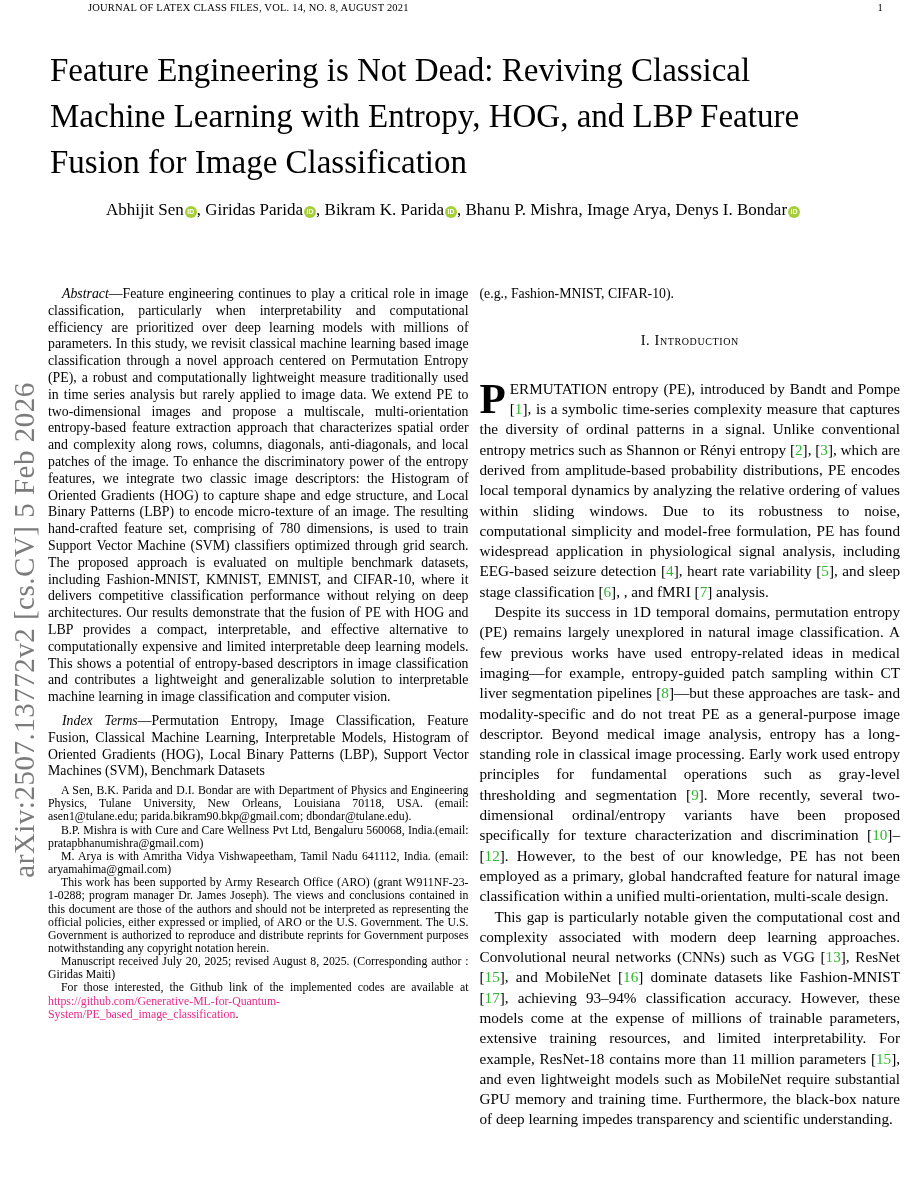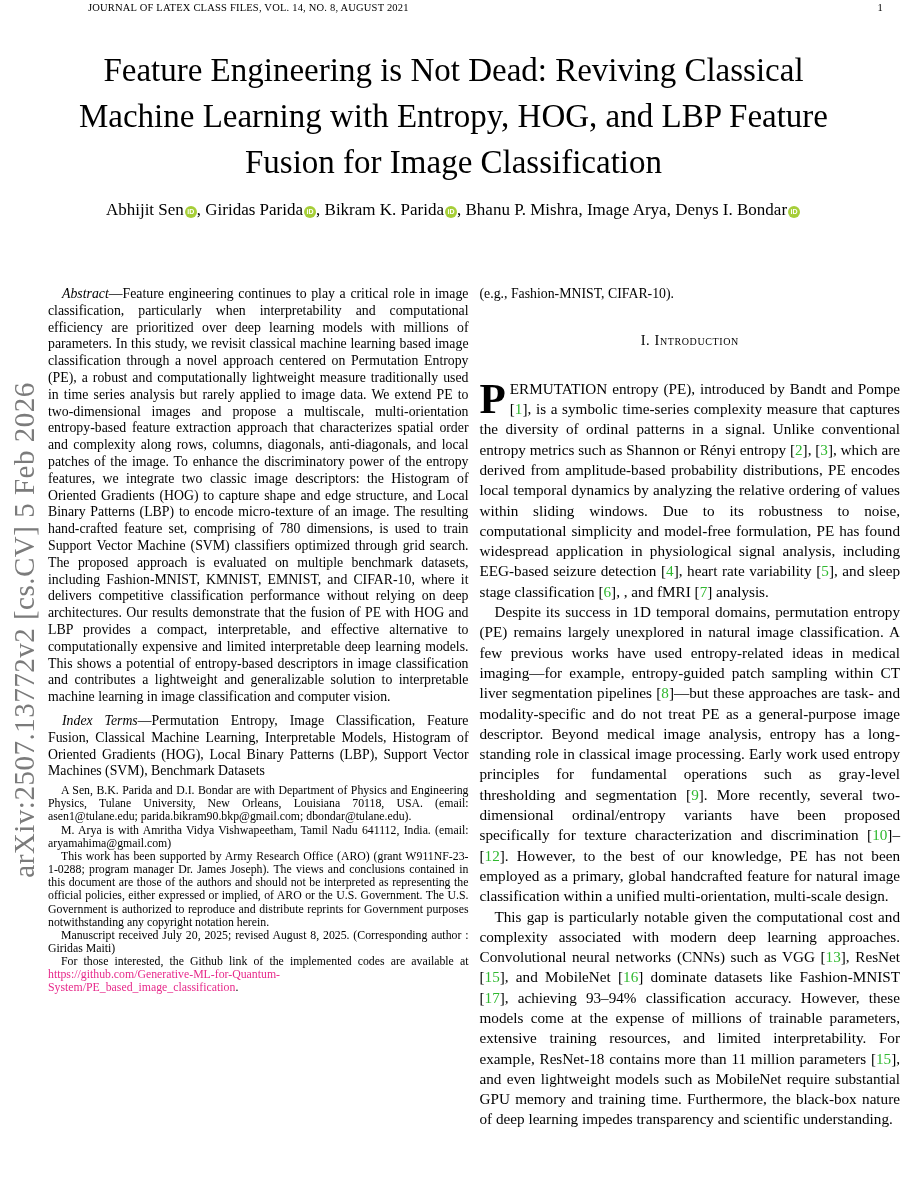--- a/index.html
+++ b/index.html
@@ -9,21 +9,21 @@
     font-family:"Liberation Serif", serif;
   }
   
   .running-header {
     position:absolute; top:2px; left:48px; right:23px;
     display:flex; justify-content:space-between;
     font-size:10.5px; letter-spacing:0.2px;margin-left:40px;
   }
   
   .paper-title {
-    margin:0; padding:47px 62px 0 63px; text-align:center;
+    margin:0; padding:47px 62px 0 50px; 
     font-size:33px; font-weight:400; line-height:46px;
   }
   .author-line { margin-top:15px; text-align:center; font-size:17px; }
   .orcid {
     display:inline-block; width:12px; height:12px; border-radius:50%;
     background:var(--orcid,#A6CE39); color:#fff; font-size:7px; line-height:12px;
     text-align:center; font-family:"Liberation Sans", sans-serif;
     vertical-align:1px; margin-left:1px; font-weight:bold;
   }
   
@@ -76,20 +76,21 @@
 
   <div class="columns">
 
     <div class="col">
       <p class="abstract"><span class="lead-label">Abstract</span><span>—Feature engineering continues to play a critical role in image classification, particularly when interpretability and computational efficiency are prioritized over deep learning models with millions of parameters. In this study, we revisit classical machine learning based image classification through a novel approach centered on Permutation Entropy (PE), a robust and computationally lightweight measure traditionally used in time series analysis but rarely applied to image data. We extend PE to two-dimensional images and propose a multiscale, multi-orientation entropy-based feature extraction approach that characterizes spatial order and complexity along rows, columns, diagonals, anti-diagonals, and local patches of the image. To enhance the discriminatory power of the entropy features, we integrate two classic image descriptors: the Histogram of Oriented Gradients (HOG) to capture shape and edge structure, and Local Binary Patterns (LBP) to encode micro-texture of an image. The resulting hand-crafted feature set, comprising of 780 dimensions, is used to train Support Vector Machine (SVM) classifiers optimized through grid search. The proposed approach is evaluated on multiple benchmark datasets, including Fashion-MNIST, KMNIST, EMNIST, and CIFAR-10, where it delivers competitive classification performance without relying on deep architectures. Our results demonstrate that the fusion of PE with HOG and LBP provides a compact, interpretable, and effective alternative to computationally expensive and limited interpretable deep learning models. This shows a potential of entropy-based descriptors in image classification and contributes a lightweight and generalizable solution to interpretable machine learning in image classification and computer vision.</span></p>
       <p class="index-terms"><span class="lead-label">Index Terms</span><span>—Permutation Entropy, Image Classification, Feature Fusion, Classical Machine Learning, Interpretable Models, Histogram of Oriented Gradients (HOG), Local Binary Patterns (LBP), Support Vector Machines (SVM), Benchmark Datasets</span></p>
 
       <div class="footnotes">
 
         <p class="fn">A Sen, B.K. Parida and D.I. Bondar are with Department of Physics and Engineering Physics, Tulane University, New Orleans, Louisiana 70118, USA. (email: asen1@tulane.edu; parida.bikram90.bkp@gmail.com; dbondar@tulane.edu).</p>
+          <p class="fn">B.P. Mishra is with Cure and Care Wellness Pvt Ltd, Bengaluru 560068, India.(email: pratapbhanumishra@gmail.com)</p>
           <p class="fn">M. Arya is with Amritha Vidya Vishwapeetham, Tamil Nadu 641112, India. (email: aryamahima@gmail.com)</p>
           <p class="fn">This work has been supported by Army Research Office (ARO) (grant W911NF-23-1-0288; program manager Dr. James Joseph). The views and conclusions contained in this document are those of the authors and should not be interpreted as representing the official policies, either expressed or implied, of ARO or the U.S. Government. The U.S. Government is authorized to reproduce and distribute reprints for Government purposes notwithstanding any copyright notation herein.</p>
           <p class="fn">Manuscript received July 20, 2025; revised August 8, 2025. (Corresponding author : Giridas Maiti)</p>
           <p class="fn"><span>For those interested, the Github link of the implemented codes are available at </span><a class="gh-link" href="#">https://github.com/Generative-ML-for-Quantum-System/PE_based_image_classification</a><span>.</span></p>
       </div>
     </div>
 
     <div class="col">
       <p class="index-cont">(e.g., Fashion-MNIST, CIFAR-10).</p>
 

